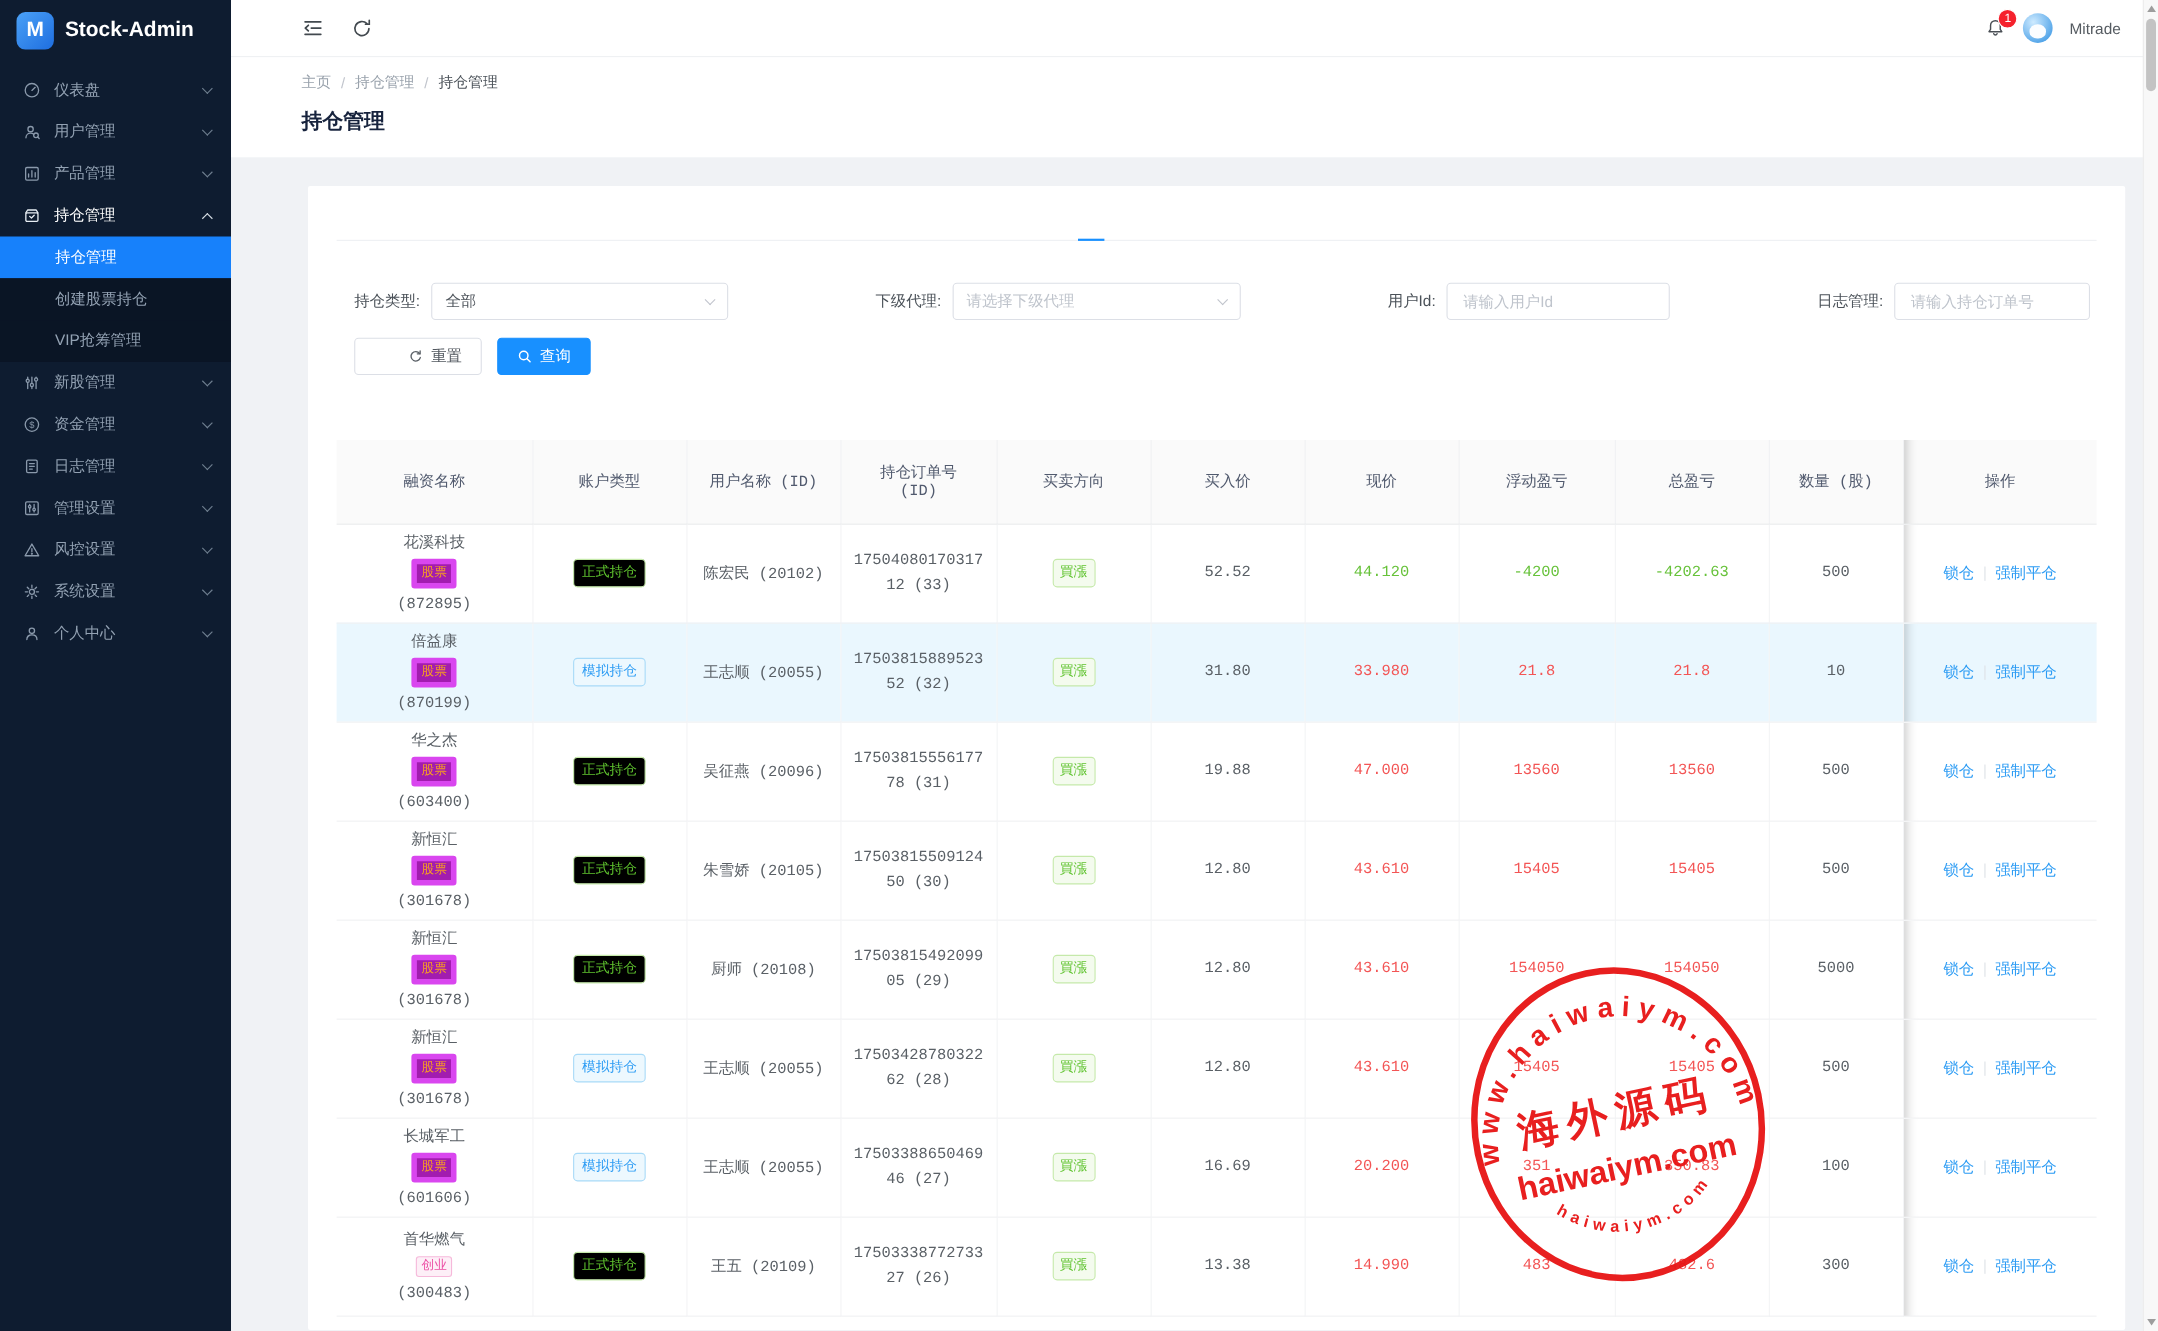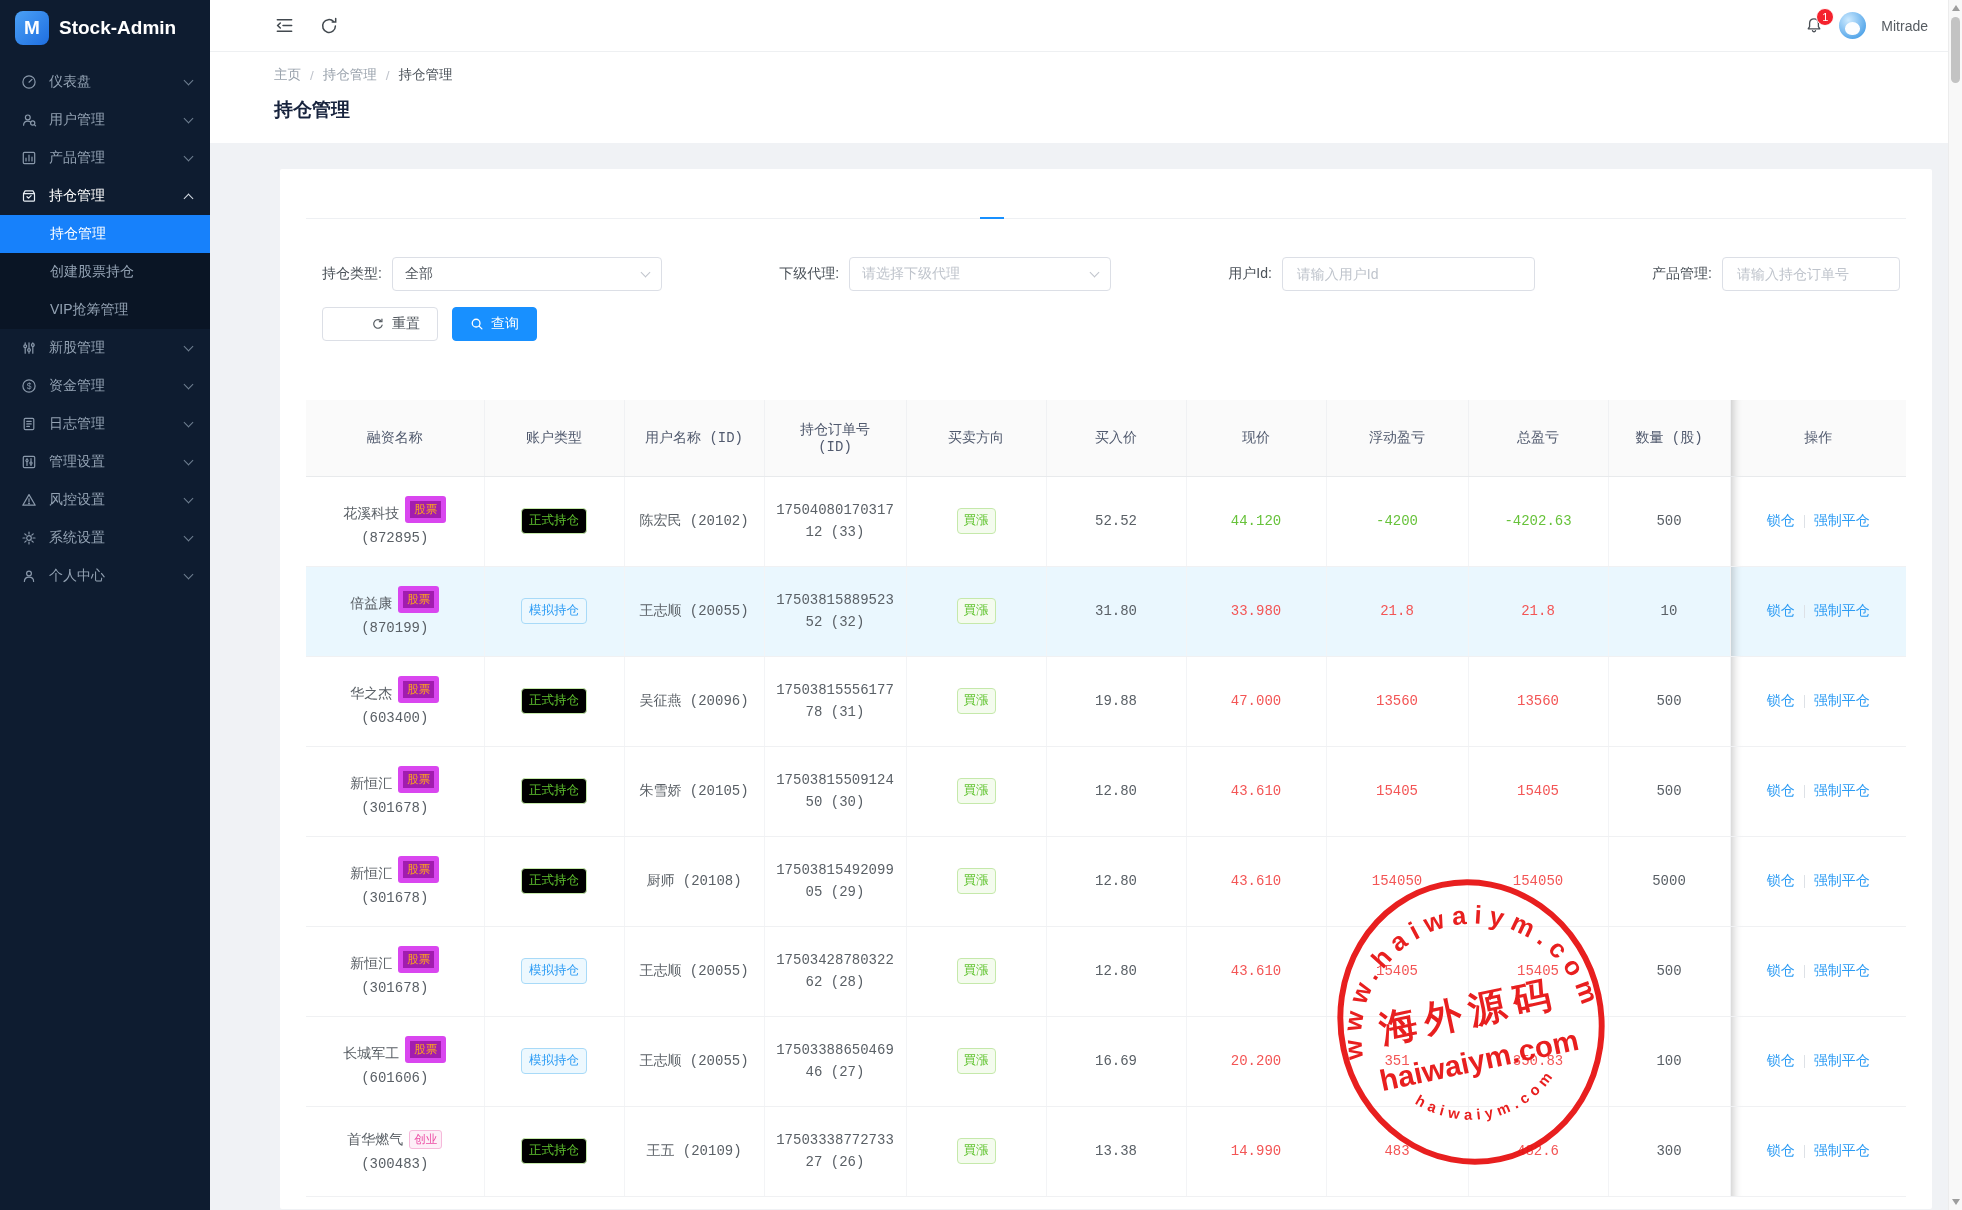--- a/index.html
+++ b/index.html
@@ -70,40 +70,40 @@
   .select, .tinput { height:34px; border:1px solid #dcdfe6; border-radius:4px; background:#fff;
     display:flex; align-items:center; padding:0 12px; }
   .select { justify-content:space-between; cursor:pointer; }
   .sel-val { color:#51575e; }
   .sel-ph { color:#bfc4cc; }
   .chev-s { width:7px; height:7px; border-right:1.3px solid #c0c4cc; border-bottom:1.3px solid #c0c4cc;
     transform:rotate(45deg); margin-top:-4px; flex-shrink:0; }
   .tinput input { border:none; outline:none; width:100%; font-size:14px; color:#51575e; background:transparent;
     font-family:inherit; }
   .tinput input::placeholder { color:#bfc4cc; }
-  .w270{width:270px} .w262{width:262px} .w255{width:253px} .w178{width:178px}
+  .w270{width:270px} .w262{width:262px} .w255{width:203px} .w178{width:178px}
 
   
   .btn-row { display:flex; gap:14px; margin:16px 0 0 16px; }
   .btn { height:34px; border-radius:4px; display:inline-flex; align-items:center; gap:7px;
     padding:0 17px; font-size:14px; cursor:pointer; }
   .btn-plain { border:1px solid #dcdfe6; background:#fff; color:#51575e;padding-left:48px; }
   .btn-primary { background:#1890ff; border:1px solid #1890ff; color:#fff; }
 
   
   .table-wrap { margin-top:59px; }
   table { width:100%; border-collapse:collapse; table-layout:fixed;font-family:Liberation Mono, monospace; }
   th { background:#fafafa; height:76px; font-weight:normal; color:#515a6e; font-size:14px;
     border-bottom:1px solid #e8eaec; border-right:1px solid #f0f1f3; white-space:pre-line; }
   td { height:90px; text-align:center; color:#5a6066; font-size:14px;
     border-bottom:1px solid #f0f1f3; border-right:1px solid #f3f4f6; padding:4px; }
   th:last-child, td:last-child { border-right:none; }
   th.col-op, td.col-op { box-shadow: inset 12px 0 10px -10px rgba(0,0,0,0.22); }
   tr.hl td { background:#eaf7fe; }
-  .name-line { display:flex; align-items:flex-end; justify-content:center; gap:6px; }
+  .name-line { display:flex; align-items:center; justify-content:center; gap:6px;flex-direction:column; }
   .code-line { margin-top:7px; }
   .tag-market { font-size:11.5px; line-height:1; padding:3px 4px; border-radius:3px; }
   .tag-market.stock { color:#f9a21e; background:#a21caf; border:5px solid #d946ef; }
   .tag-market.gem   { color:#ec4da4; background:#fdeff7; border:1px solid #f6b9da; }
   .tag-account { display:inline-block; font-size:12.5px; line-height:1; padding:6px 7px; border-radius:4px; }
   .tag-account.real { color:#5fc32e; background:#000000; border:1px solid #c5e9aa; }
   .tag-account.sim  { color:#2d9cf4; background:#edf8fe; border:1px solid #a8daf8; }
   .tag-dir { display:inline-block; font-size:12.5px; line-height:1; padding:6px 6px; border-radius:4px;
     color:#5fc32e; background:#f4fbee; border:1px solid #c5e9aa; }
   .pl.red { color:#f35555; }
@@ -333,21 +333,21 @@
               <span class="chev-s"></span>
             </div>
           </div>
           <div class="fgroup">
             <span class="flabel">用户Id:</span>
             <div class="tinput w255">
               <input placeholder="请输入用户Id" style="">
             </div>
           </div>
           <div class="fgroup">
-            <span class="flabel">产品管理:</span>
+            <span class="flabel">日志管理:</span>
             <div class="tinput w178">
               <input placeholder="请输入持仓订单号" style="">
             </div>
           </div>
         </div>
 
         <div class="btn-row">
           <button class="btn btn-plain">
             <span style="display:inline-flex">
               <svg viewBox="0 0 16 16" width="14" height="14" fill="none" stroke="#5a6066" stroke-width="1.4" stroke-linecap="round">

